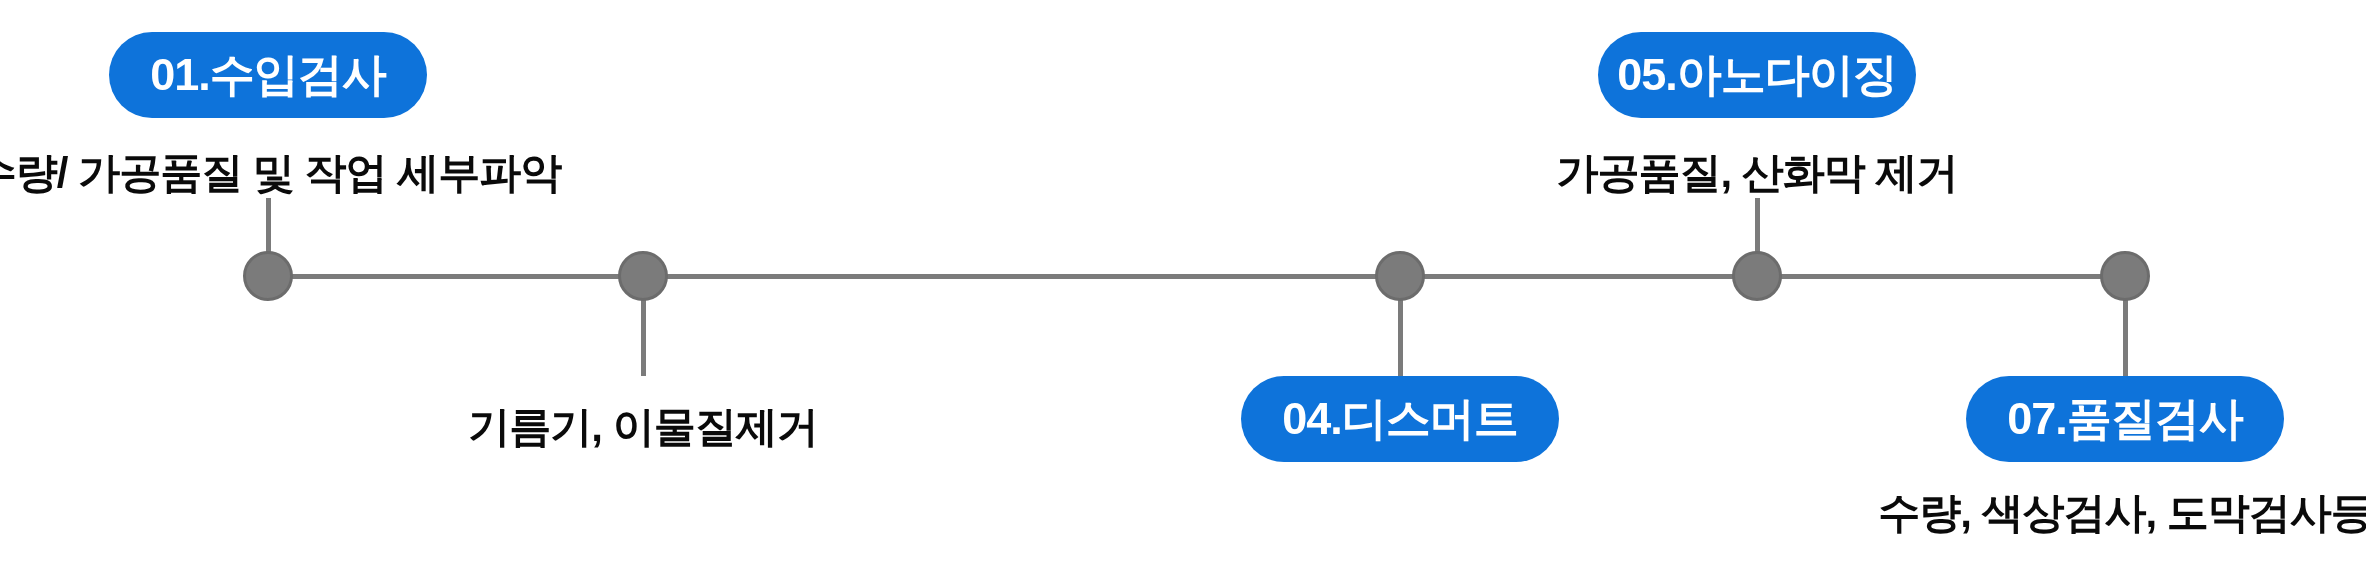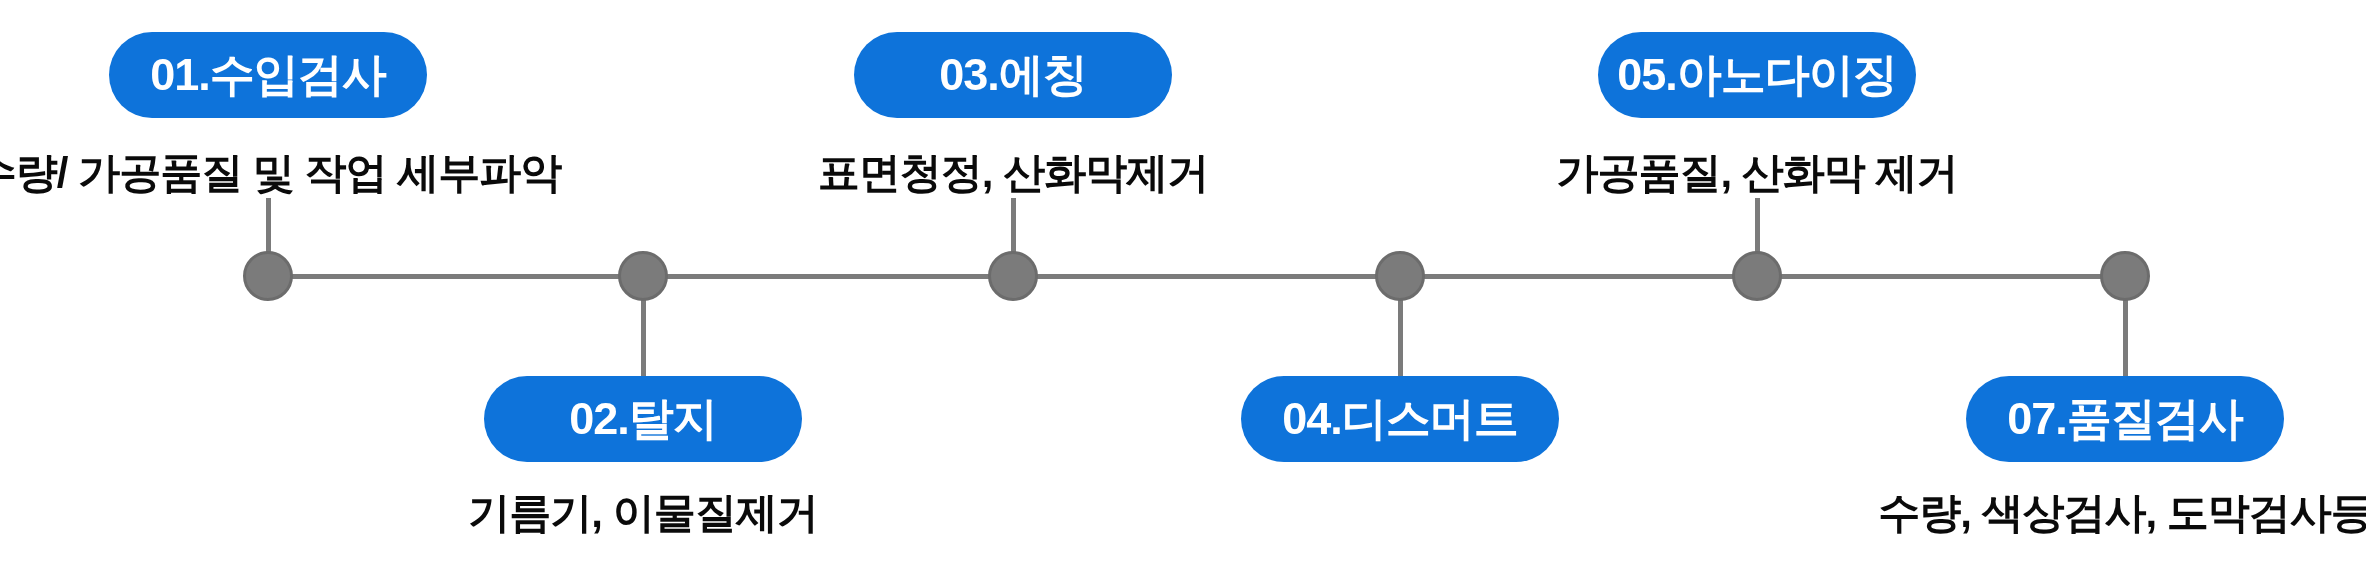--- a/index.html
+++ b/index.html
@@ -101,34 +101,23 @@
     <div class="pill">
       <span>01.수입검사</span>
     </div>
     <div class="desc">수량/ 가공품질 및 작업 세부파악</div>
     <div class="connector"></div>
   </div>
 
   <div class="step bottom" style="left:643px">
     <div class="dot"></div>
     <div class="connector"></div>
-    <div class="pill">
-      <span>02.탈지</span>
-    </div>
     <div class="desc">기름기, 이물질제거</div>
   </div>
 
-  <div class="step top" style="left:1013px">
-    <div class="dot"></div>
-    <div class="pill">
-      <span>03.에칭</span>
-    </div>
-    <div class="desc">표면청정, 산화막제거</div>
-    <div class="connector"></div>
-  </div>
 
   <div class="step bottom" style="left:1400px">
     <div class="dot"></div>
     <div class="connector"></div>
     <div class="pill">
       <span>04.디스머트</span>
     </div>
   </div>
 
   <div class="step top" style="left:1757px">

